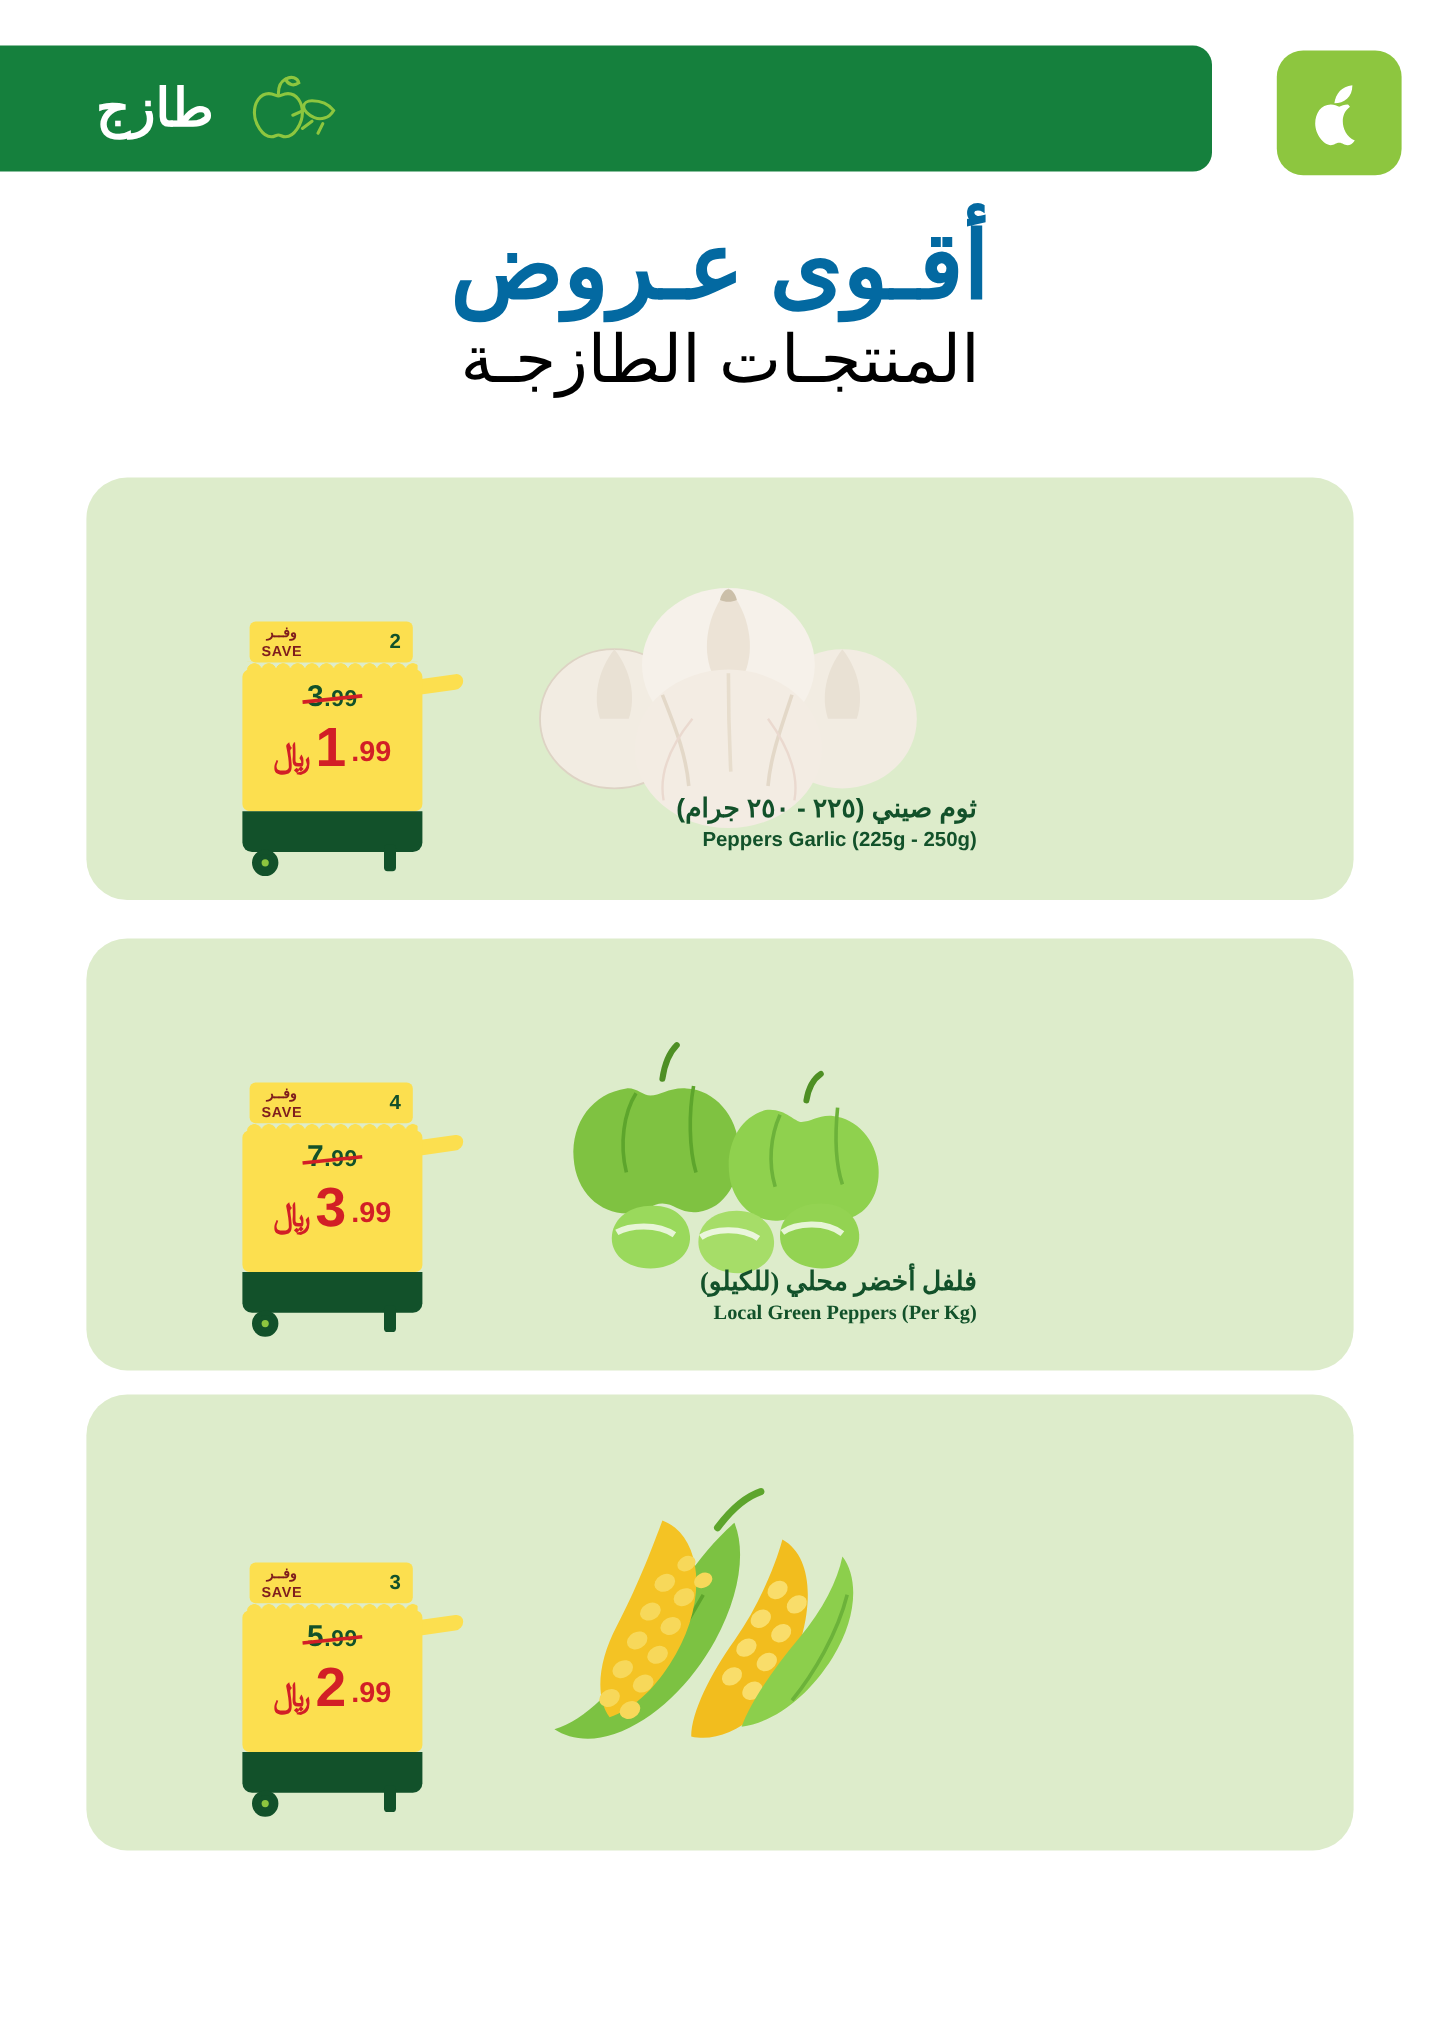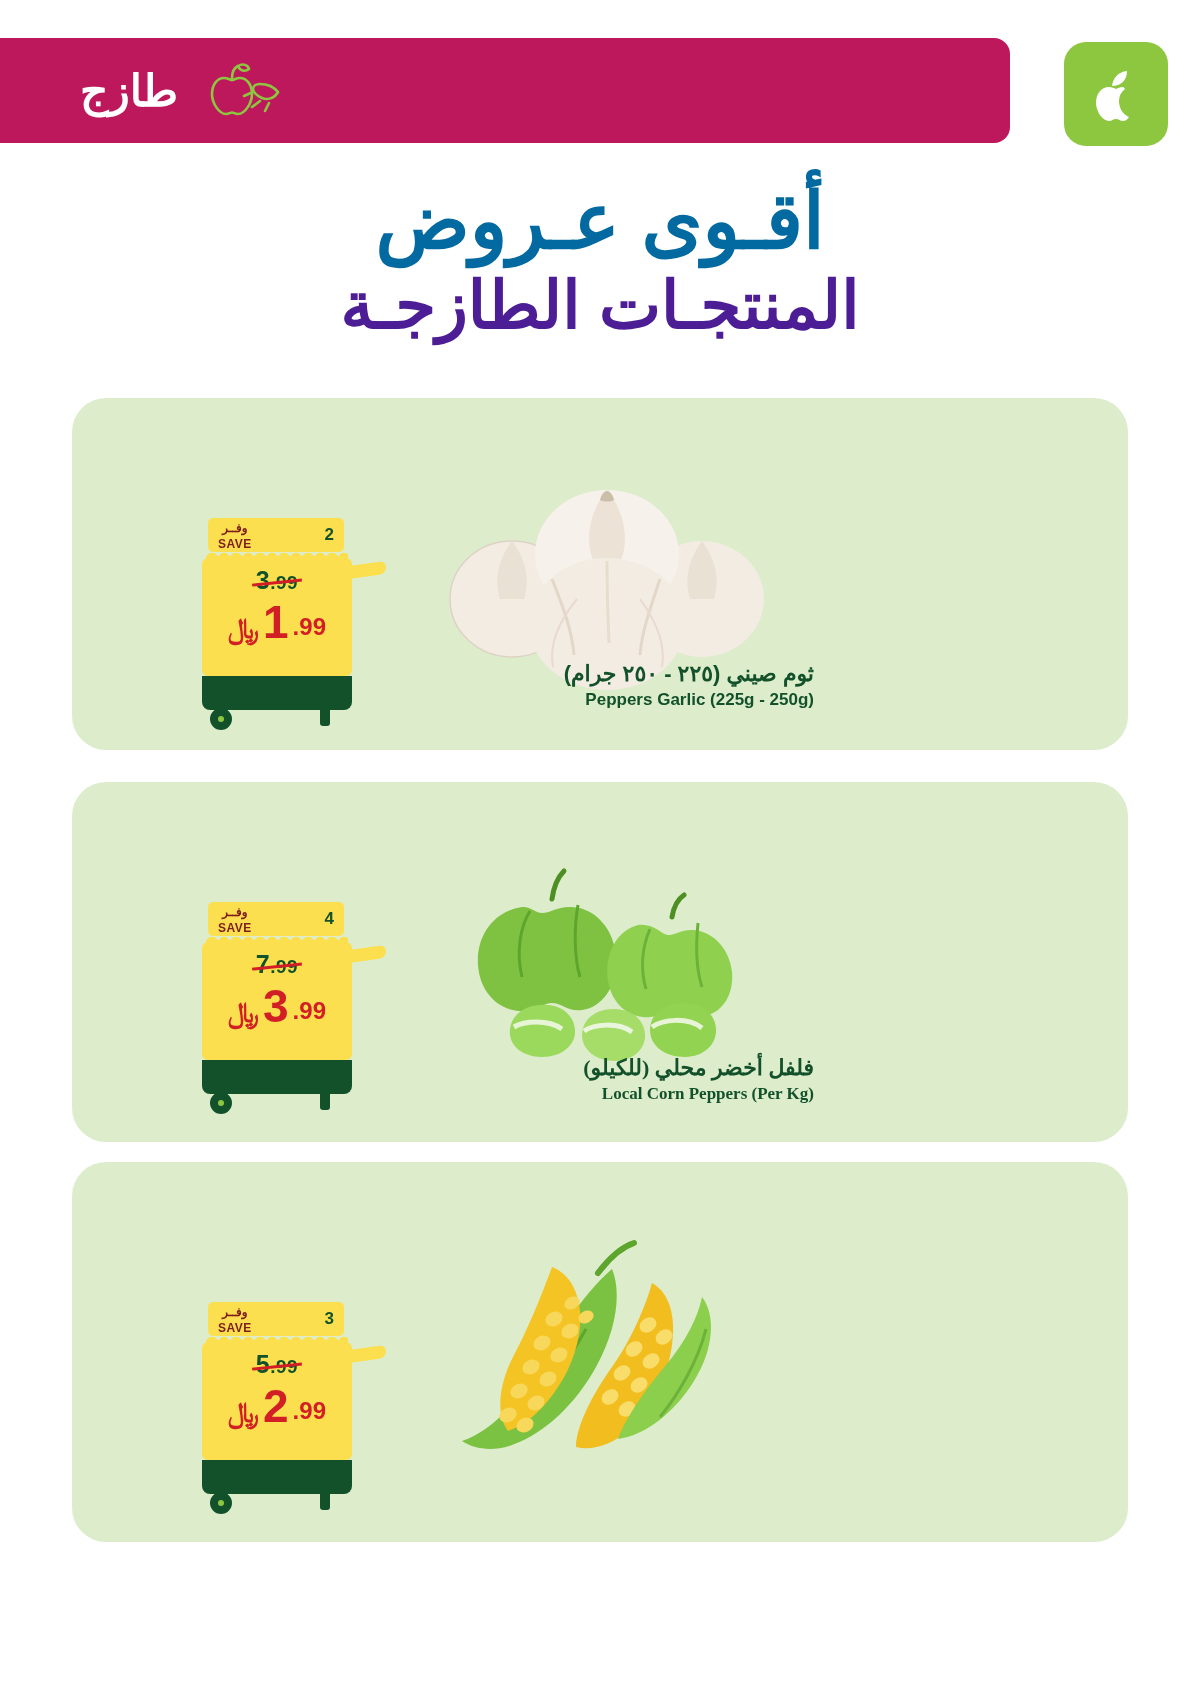--- a/index.html
+++ b/index.html
@@ -18,21 +18,21 @@
     background: #ffffff;
   }
 
   
   .header-bar {
     position: absolute;
     top: 38px;
     left: 0;
     width: 1010px;
     height: 105px;
-    background: #be185d;
+    background: #15803d;
     border-top-right-radius: 16px;
     border-bottom-right-radius: 16px;
     display: flex;
     align-items: center;
     justify-content: flex-start;
     flex-direction: row;
     padding-right: 12px;
   }
   .header-inner {
     display: flex;
@@ -83,23 +83,23 @@
     text-align: center;
   }
   .title-line1 {
     font-size: 78px;
     font-weight: bold;
     color: #0369a1;
     letter-spacing: 3px;
     line-height: 1.18;
   }
   .title-line2 {
-    font-size: 66px;
-    font-weight: bold;
-    color: #4c1d95;
+    font-size: 55px;
+    font-weight: normal;
+    color: #000000;
     letter-spacing: 3px;
     line-height: 1.18;
   }
 
   
   .card {
     position: absolute;
     left: 72px;
     width: 1056px;
     background: #ddeccb;
@@ -407,21 +407,21 @@
           <path d="M212 172c-18 0-32 10-32 26 0 15 14 26 33 26 18 0 31-12 30-27-1-14-13-25-31-25z" fill="#a6dd68"></path>
           <path d="M182 194c10-7 34-9 48 1" stroke="#eaf6dc" stroke-width="5" fill="none"></path>
           <path d="M282 166c-20 0-34 11-34 27 0 16 15 27 35 27 19 0 32-13 31-28-1-15-13-26-32-26z" fill="#93d352"></path>
           <path d="M250 190c11-8 36-10 50 1" stroke="#e7f5d6" stroke-width="5" fill="none"></path>
         </g>
       </svg>
     </div>
 
     <div class="names">
       <div class="name-ar">فلفل أخضر محلي (للكيلو)</div>
-      <div class="name-en">Local Corn Peppers (Per Kg)</div>
+      <div class="name-en">Local Green Peppers (Per Kg)</div>
     </div>
 
     <div class="price-cart">
       <div class="save-strip">
         <span class="save-qty">4</span>
         <span class="save-words">
           <span class="save-ar">وفــر</span><br>
           <span class="save-en">SAVE</span>
         </span>
       </div>

